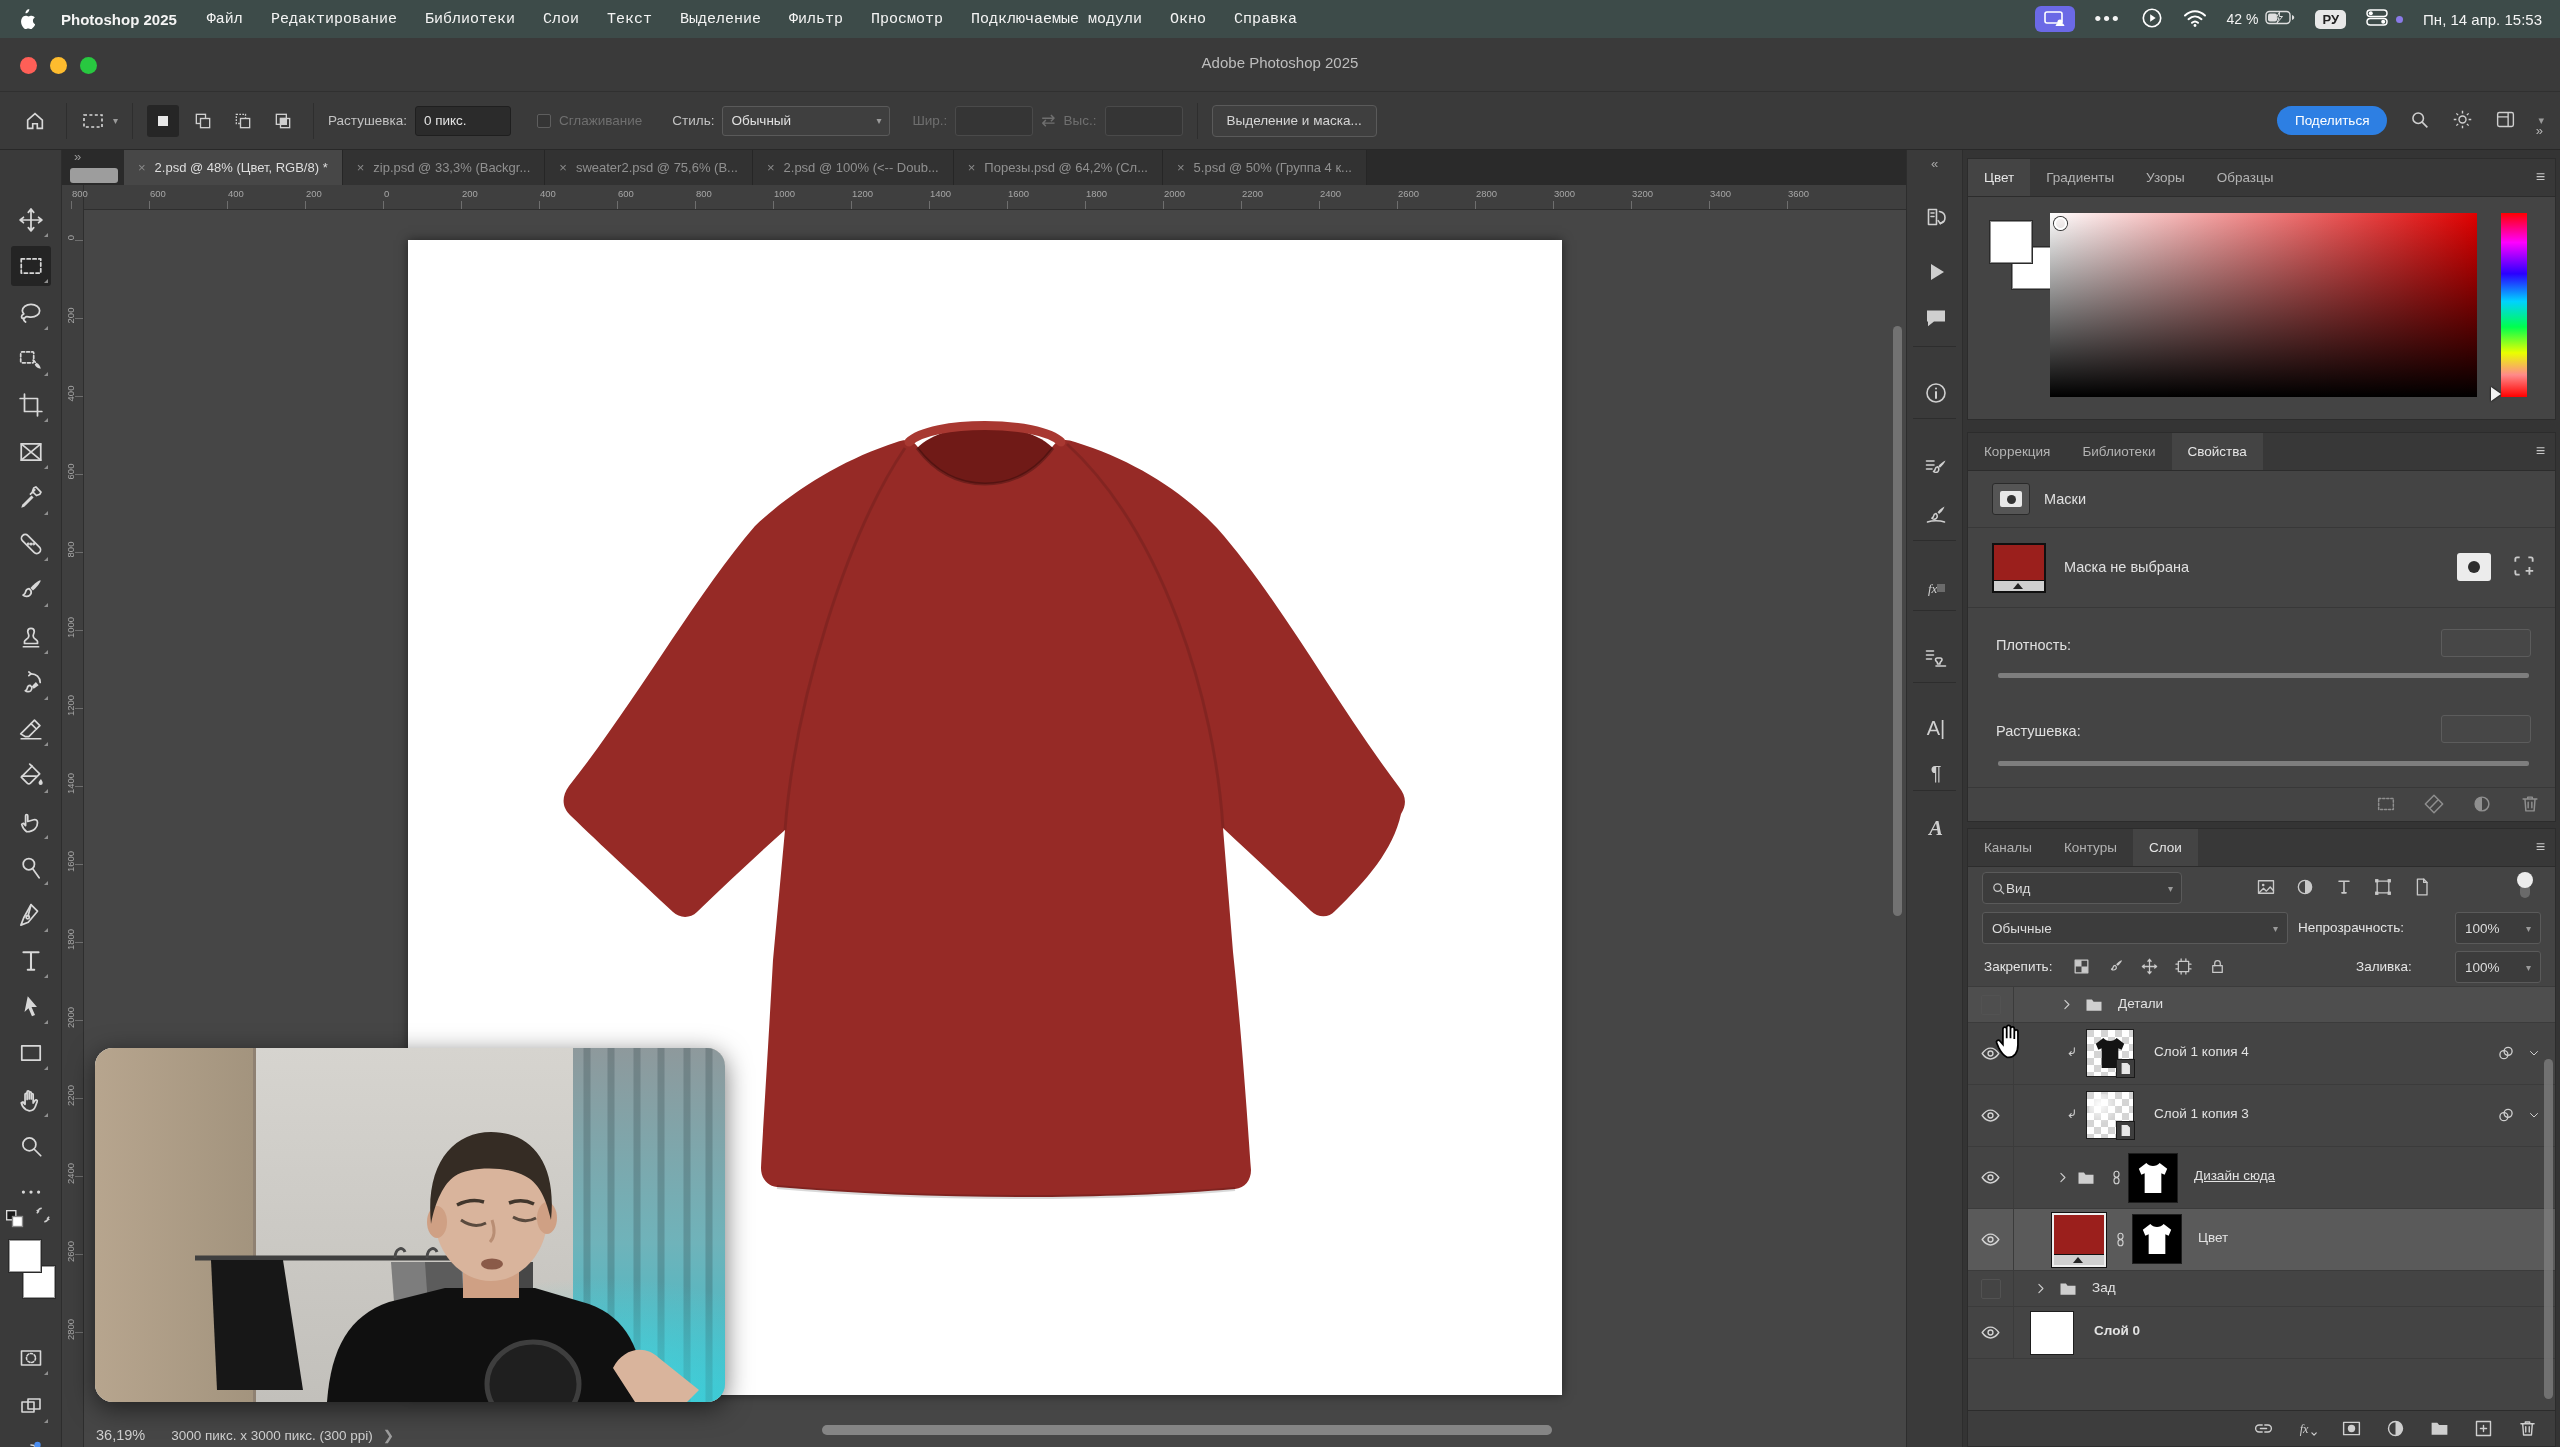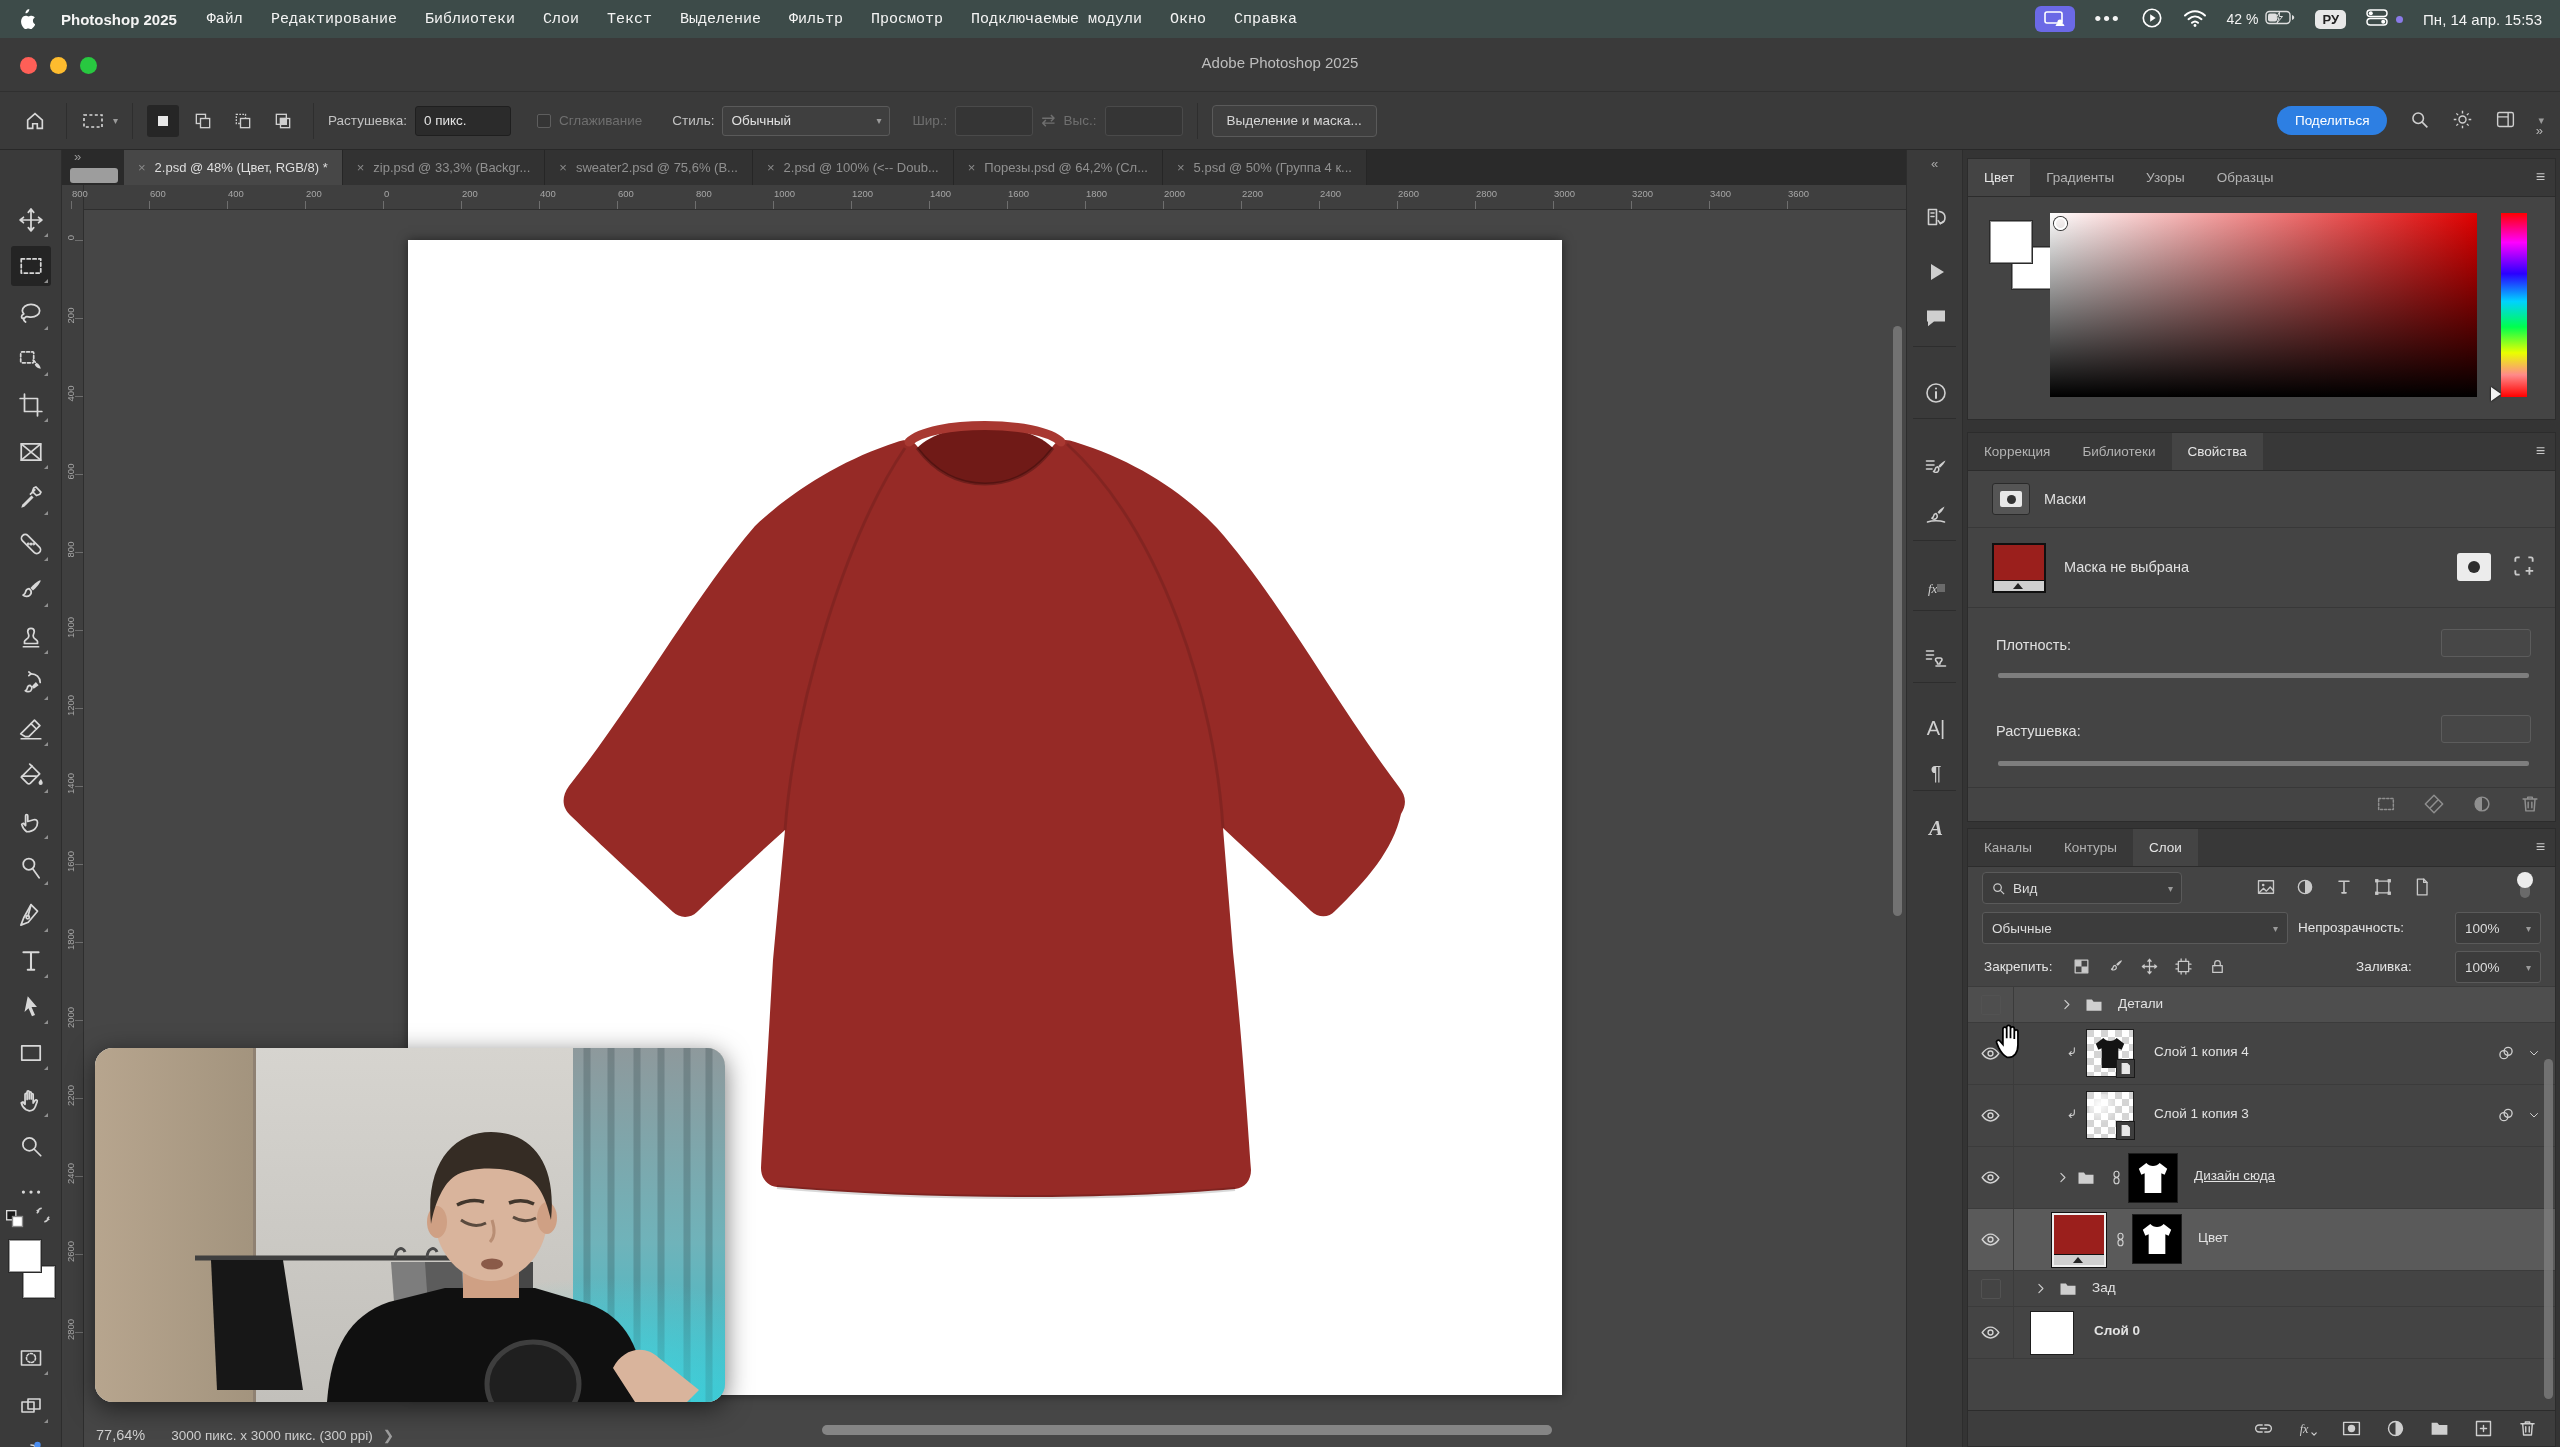--- a/index.html
+++ b/index.html
@@ -113,21 +113,21 @@
   .slider { position:absolute; height:5px; background:#7e7e7e; border-radius:2px; }
   .masks-ic { position:absolute; width:38px; height:32px; background:#555; border:1px solid #2a2a2a; border-radius:3px; display:flex; align-items:center; justify-content:center; }
   .masks-ic .sq { width:22px; height:16px; background:#e8e8e8; border-radius:2px; display:flex; align-items:center; justify-content:center; }
   .masks-ic .dot { width:9px; height:9px; background:#333; border-radius:50%; }
   .redthumb { position:absolute; border:2px solid #101010; background:#9b1f1c; }
   .redthumb .strip { position:absolute; left:0; right:0; bottom:0; height:11px; background:#cfcfcf; border-top:1px solid #101010; }
   .redthumb .strip:after { content:""; position:absolute; left:38%; top:2px; border-left:5px solid transparent; border-right:5px solid transparent; border-bottom:6px solid #232323; }
 
   
   .lfilter-box { position:absolute; height:32px; background:#3c3c3c; border:1px solid #5a5a5a; border-radius:4px;
-    display:flex; align-items:center; gap:7px; padding:0 8px; color:#dcdcdc; font-size:13.5px; }
+    display:flex; align-items:center; padding:0 8px; color:#dcdcdc; font-size:13.5px; }
   .ldrop { position:absolute; height:32px; background:#3c3c3c; border:1px solid #5a5a5a; border-radius:3px;
     display:flex; align-items:center; justify-content:space-between; padding:0 9px; color:#dcdcdc; font-size:13.5px; }
   .lbl13 { font-size:13.5px; color:#e5e5e5; }
   .lrow { position:relative; border-bottom:1px solid #3b3b3b; }
   .lrow.sel { background:#5a5a5a; }
   .eyecell { position:absolute; left:0; top:0; bottom:0; width:46px; border-right:1px solid #3b3b3b; display:flex; align-items:center; justify-content:center; color:#d2d2d2; }
   .eyebox-empty { width:20px; height:20px; border:1px solid #525252; border-radius:2px; }
   .lname { position:absolute; font-size:13.5px; color:#e2e2e2; white-space:nowrap; }
   .checker { background:repeating-conic-gradient(#ffffff 0 25%, #d4d4d4 0 50%) 0 0/14px 14px; }
   .thumb { position:absolute; border:1px solid #1e1e1e; display:flex; align-items:center; justify-content:center; }
@@ -604,21 +604,21 @@
             <path d="M678 428 C670 300 618 132 522 44" stroke="rgba(0,0,0,0.12)" stroke-width="3" fill="none"></path>
             <path d="M372 48 C390 72 414 84 440 84 C466 84 490 72 508 48 C494 34 468 26 440 26 C412 26 386 34 372 48 Z" fill="#701a17"></path>
             <path d="M364 42 C386 20 494 20 516 42" stroke="#a83831" stroke-width="9" fill="none" stroke-linecap="round"></path>
             <path d="M372 48 C390 72 414 84 440 84 C466 84 490 72 508 48" stroke="rgba(0,0,0,0.25)" stroke-width="3" fill="none"></path>
             <path d="M232 787 C380 800 560 800 690 789" stroke="rgba(0,0,0,0.15)" stroke-width="4" fill="none"></path>
           </svg>
         </div>
         <div class="hscroll" style="left:760px;width:730px;"></div>
         <div class="vscroll" style="right:4px;top:116px;height:590px;"></div>
         <div class="statusbar">
-          <span style="font-size:14.5px;">77,64%</span>
+          <span style="font-size:14.5px;">36,19%</span>
           <span style="display:flex;align-items:center;gap:10px;">
             <span>3000 пикс. x 3000 пикс. (300 ppi)</span>
             <span style="color:#9d9d9d;">❯</span>
           </span>
         </div>
       </div>
     </div>
 
     <div class="dock" id="dock">
       <span class="dock-expand">«</span>

